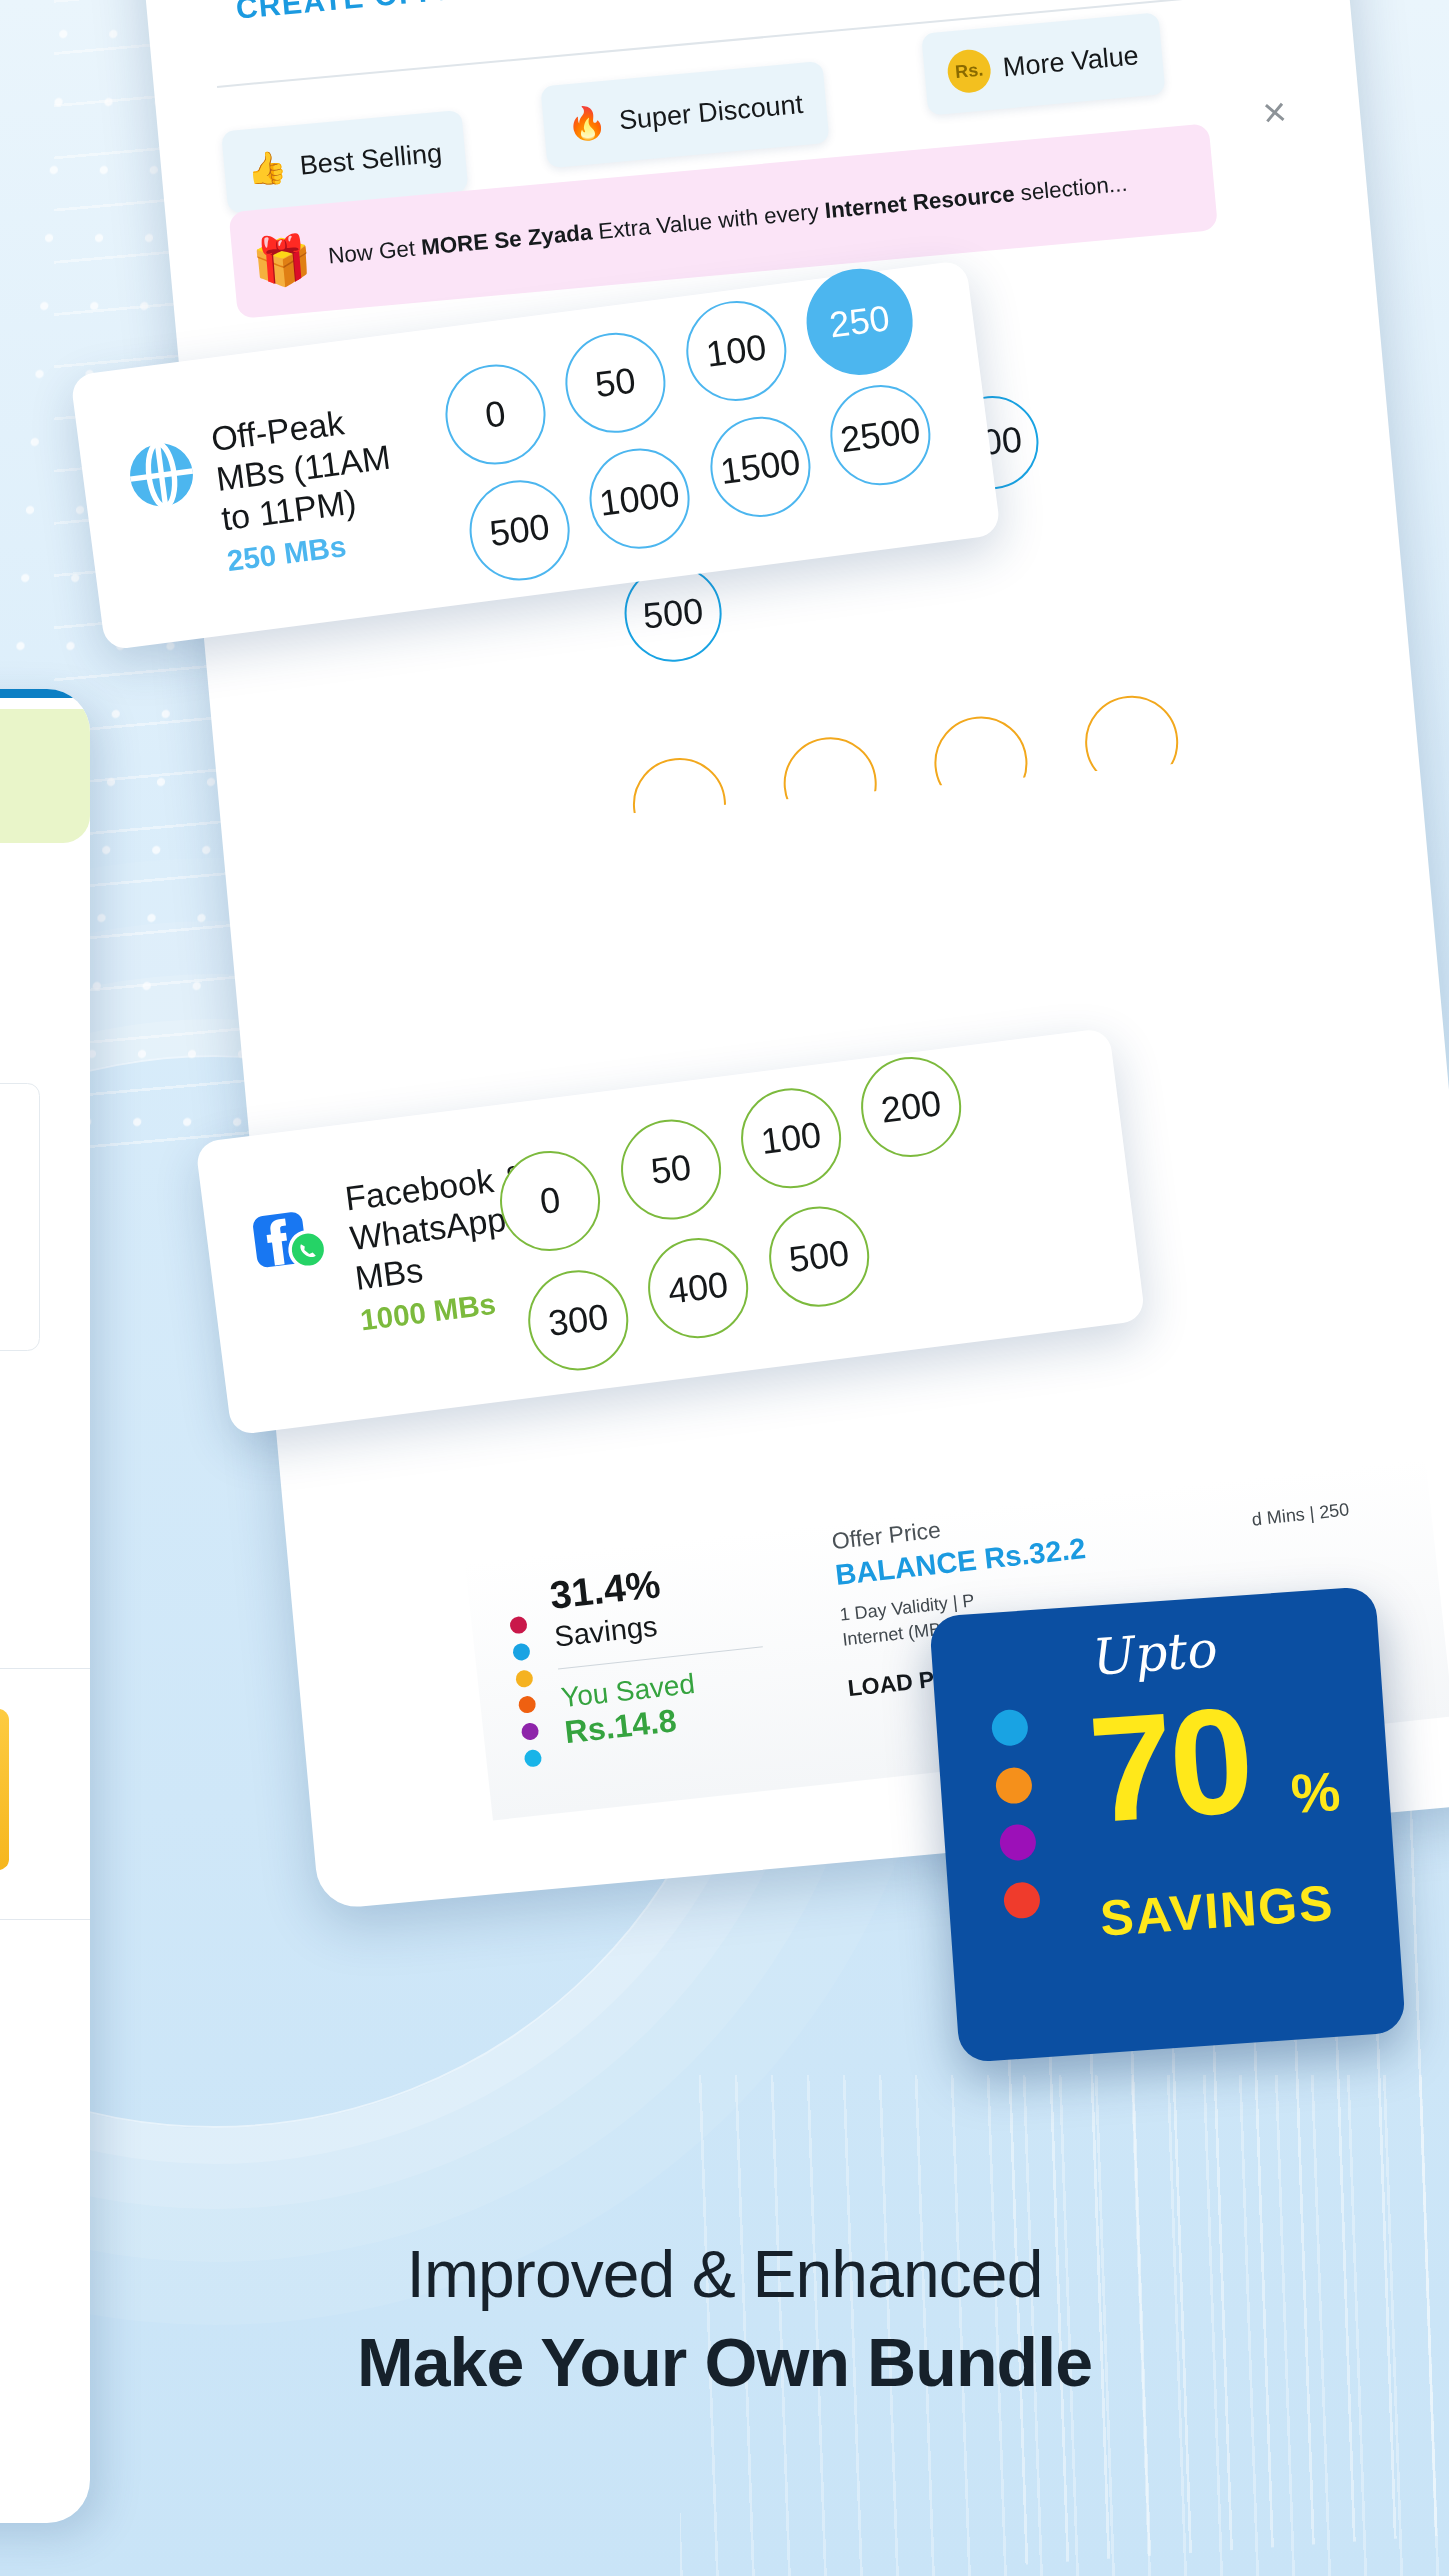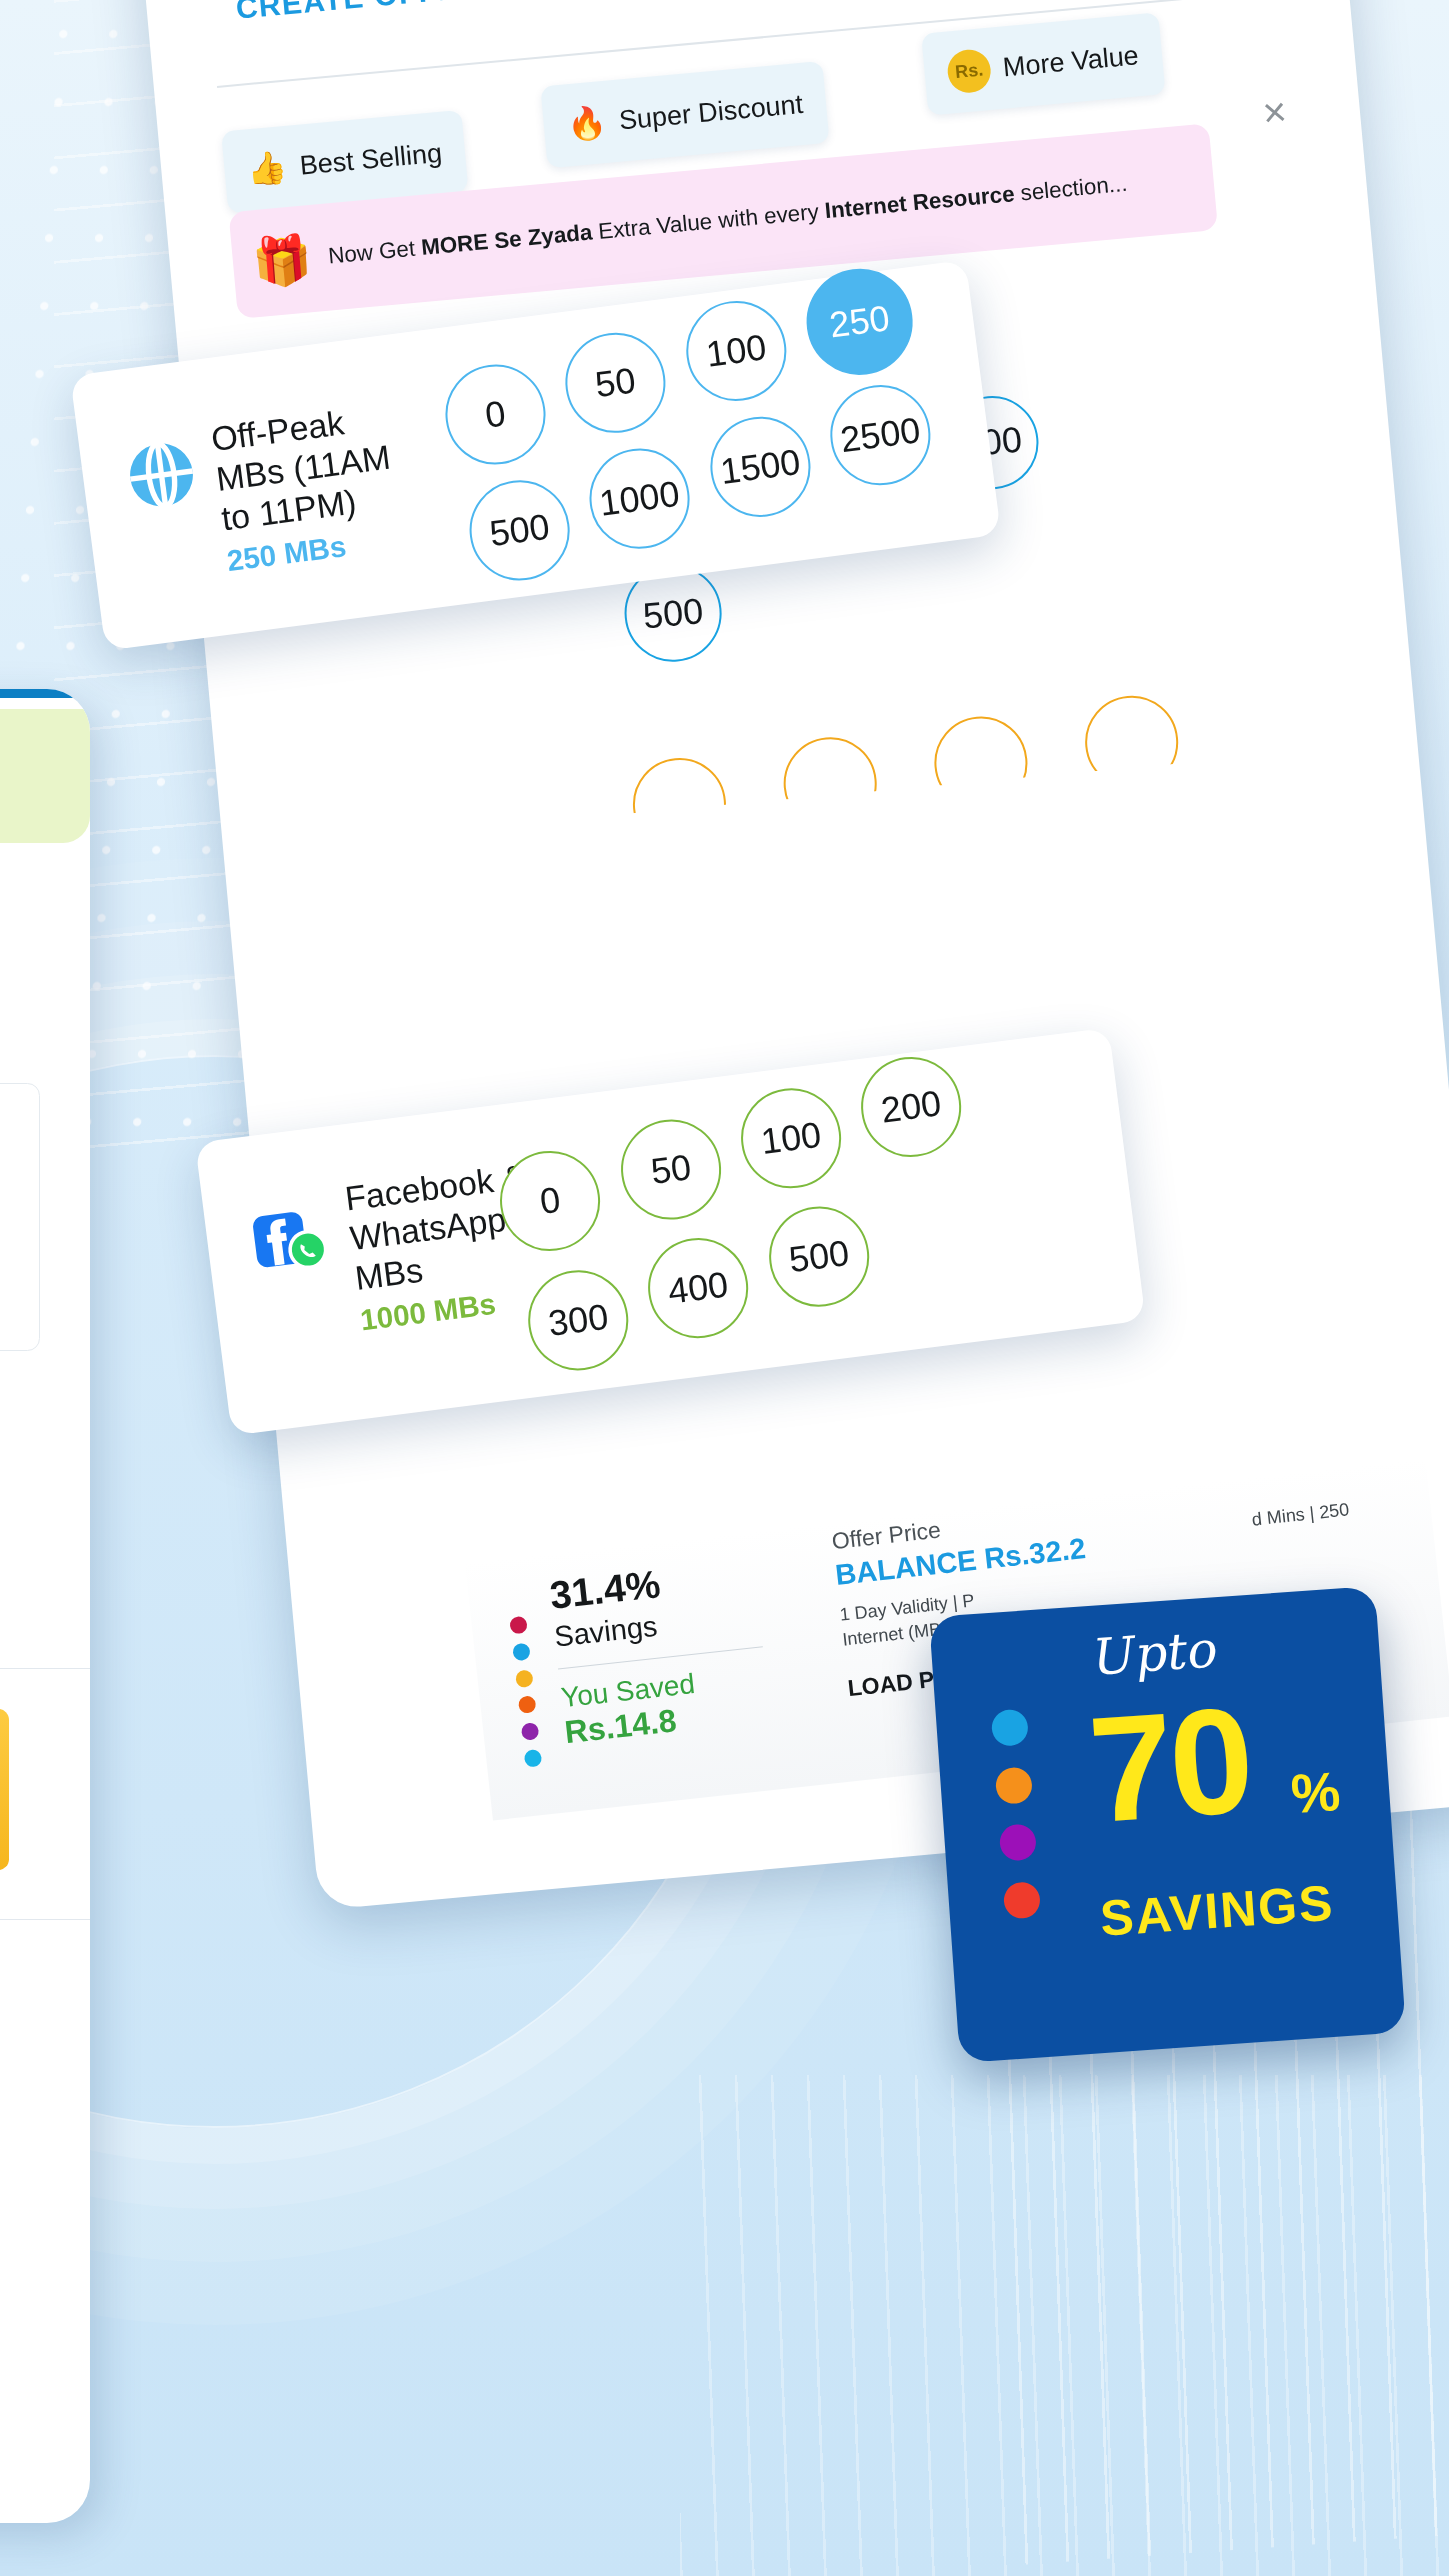--- a/index.html
+++ b/index.html
@@ -382,15 +382,19 @@
     <div class="badge-pct" style="left:349px;top:170px;">%</div>
     <div class="badge-sav" style="left:150px;top:284px;">SAVINGS</div>
     <div class="badge-dots" style="left:55px;top:98px;">
       <span class="badge-dot" style="background:#19a3e3"></span>
       <span class="badge-dot" style="background:#f5901b"></span>
       <span class="badge-dot" style="background:#9c10b8"></span>
       <span class="badge-dot" style="background:#ef3b2c"></span>
     </div>
   </div>
 
+  <div class="headline" style="left:0;top:2236px;">
+    <div class="h-l1">Improved &amp; Enhanced</div>
+    <div class="h-l2">Make Your Own Bundle</div>
+  </div>
 
 </div>
 
 
 </body></html>

